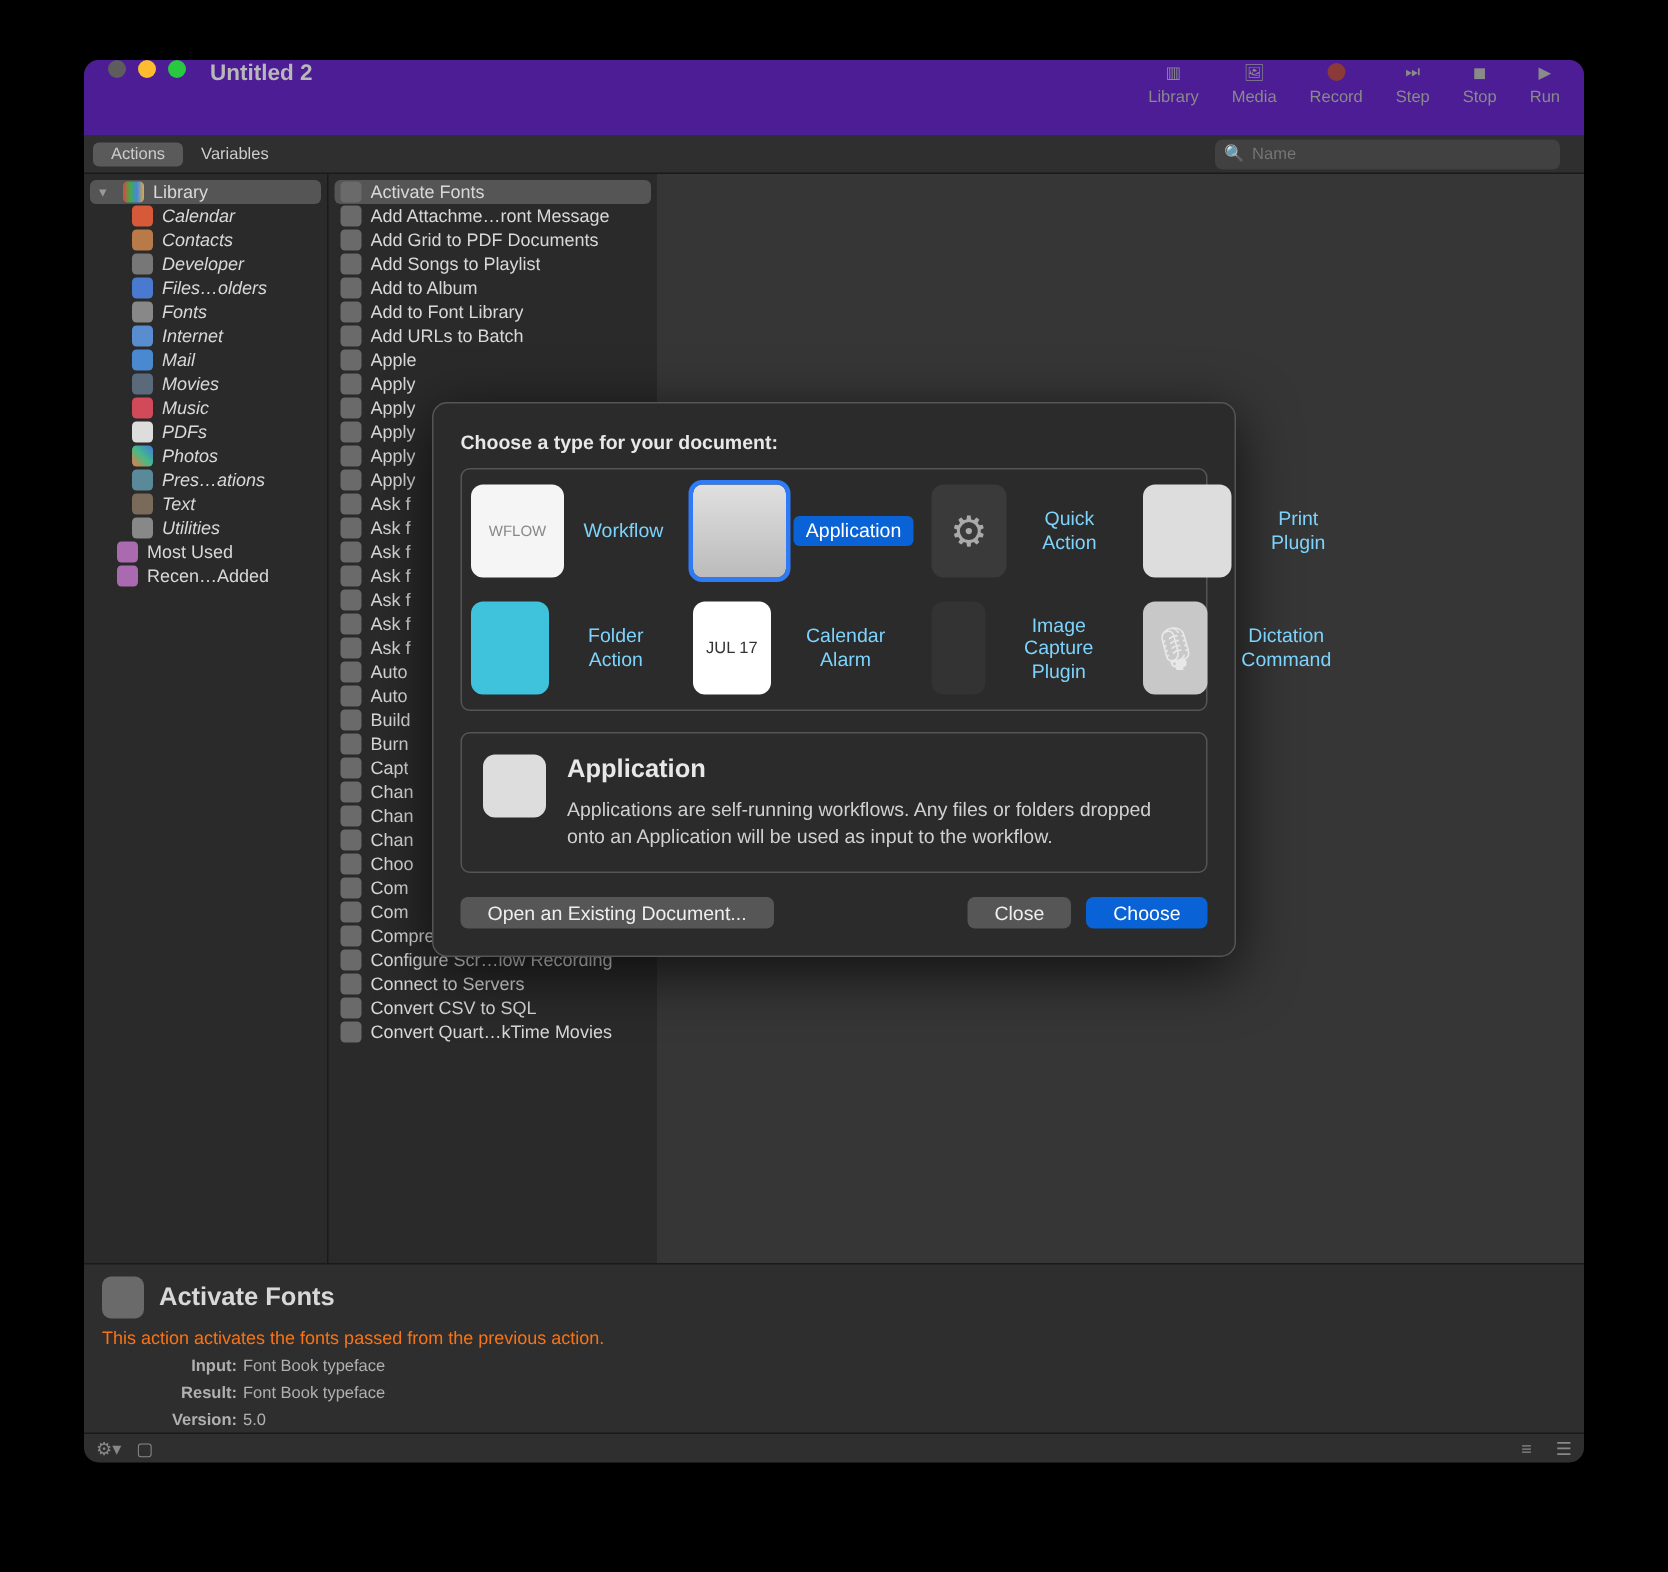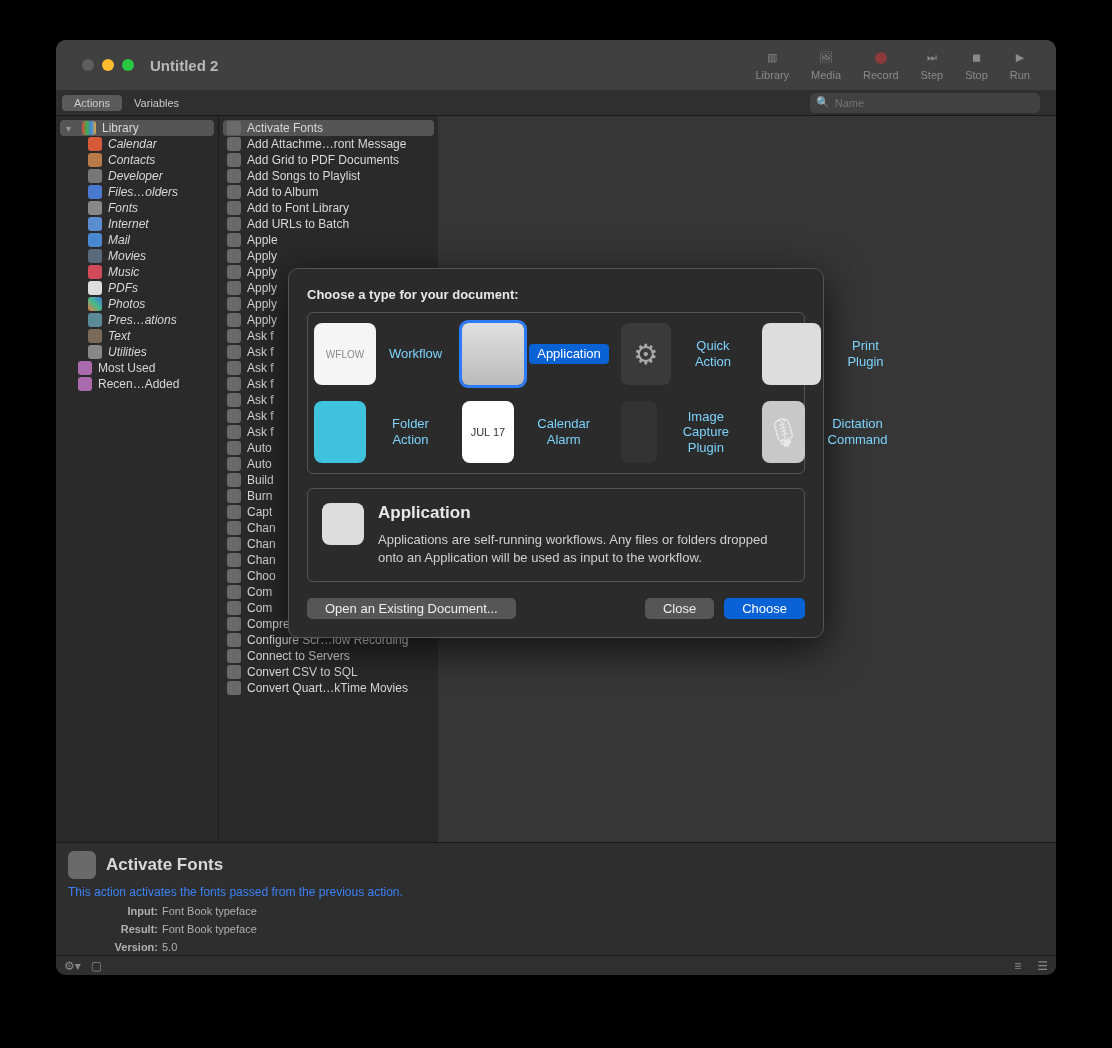--- a/index.html
+++ b/index.html
@@ -13,23 +13,23 @@
   border-radius: 10px;
   overflow: hidden;
   display: flex;
   flex-direction: column;
   box-shadow: 0 20px 60px rgba(0,0,0,0.6);
 }
 
 .titlebar {
   height: 50px;
   display: flex;
-  align-items: center;
-  padding: 0 26px;
-  background: #404040;
+  align-items: flex-start;
+  padding: 0 16px;
+  background: #4c1d95;
 }
 .traffic-lights { display: flex; gap: 8px; align-items: center; }
 .tl { width: 12px; height: 12px; border-radius: 50%; }
 .tl-close { background: #5d5d5d; }
 .tl-min { background: #febc2e; }
 .tl-max { background: #28c840; }
 .window-title { margin-left: 16px; color: #b8b8b8; font-size: 15px; font-weight: 600; }
 
 .toolbar-right { margin-left: auto; display: flex; gap: 22px; align-items: center; }
 .toolbar-btn { display: flex; flex-direction: column; align-items: center; gap: 3px; color: #8a8a8a; font-size: 11px; cursor: pointer; }
@@ -107,21 +107,21 @@
 .detail-panel {
   height: 113px;
   background: #2e2e2e;
   border-top: 1px solid #1a1a1a;
   padding: 8px 12px;
   color: #ccc;
 }
 .detail-header { display: flex; align-items: center; gap: 10px; }
 .detail-icon { width: 28px; height: 28px; background: #6a6a6a; border-radius: 6px; }
 .detail-title { font-size: 17px; font-weight: 700; color: #d8d8d8; }
-.detail-desc { font-size: 12px; color: #3b82f6; margin-top: 6px; }
+.detail-desc { font-size: 12px; color: #f97316; margin-top: 6px; }
 .detail-meta { font-size: 11px; color: #b0b0b0; margin-top: 6px; }
 .detail-meta .k { font-weight: 600; display: inline-block; width: 90px; text-align: right; margin-right: 4px; }
 
 .statusbar {
   height: 20px; background: #2f2f2f; border-top: 1px solid #1a1a1a;
   display: flex; align-items: center; padding: 0 8px; gap: 10px;
 }
 .status-icon { color: #888; font-size: 12px; }
 .statusbar .right { margin-left: auto; display: flex; gap: 16px; }
 .dialog {

